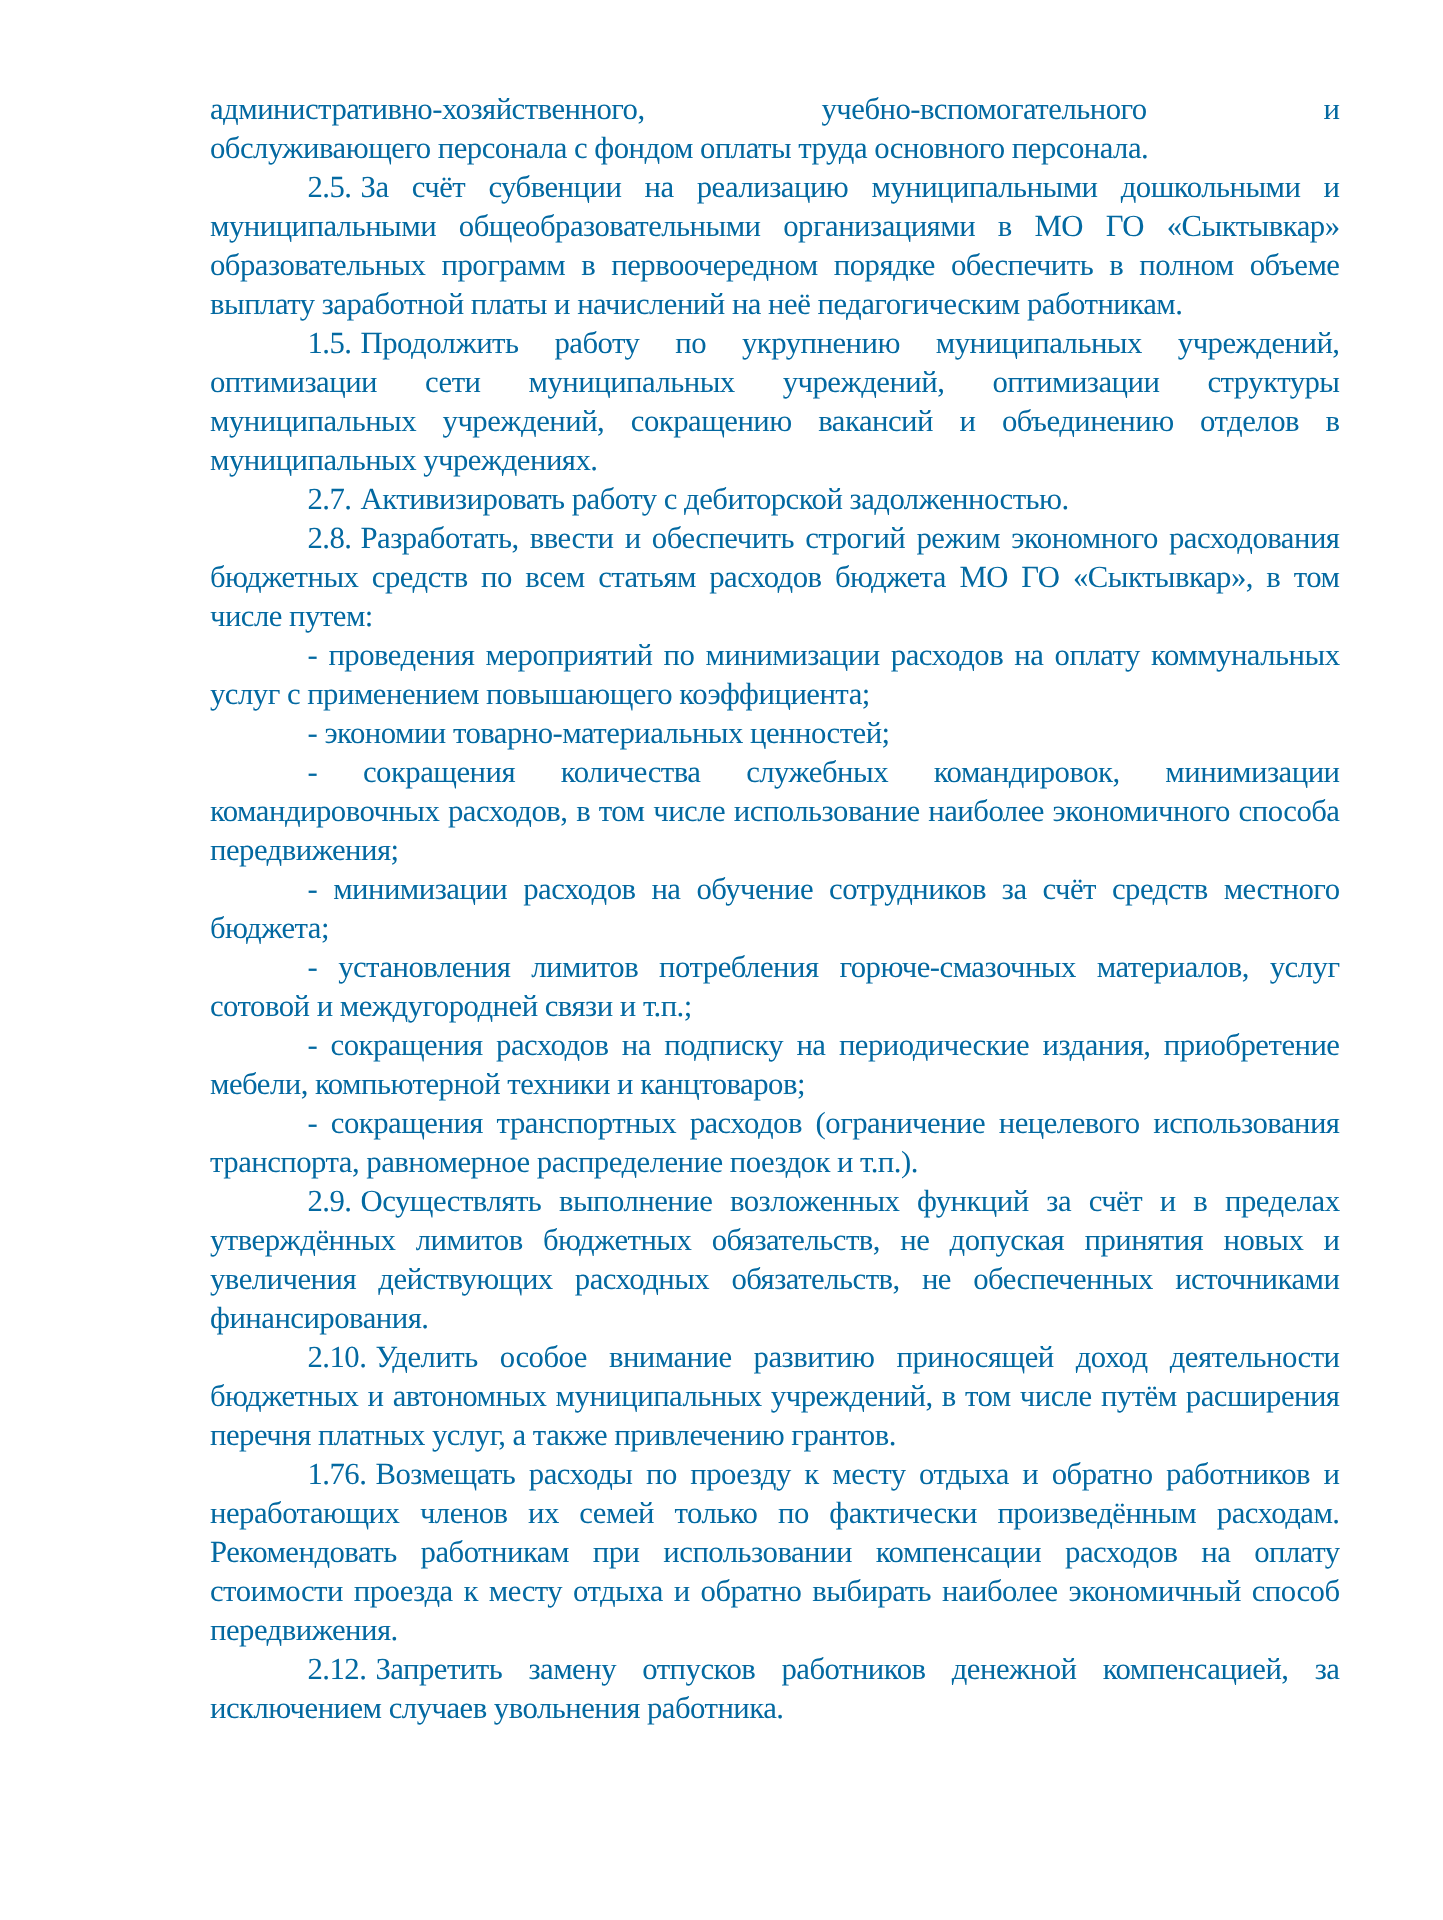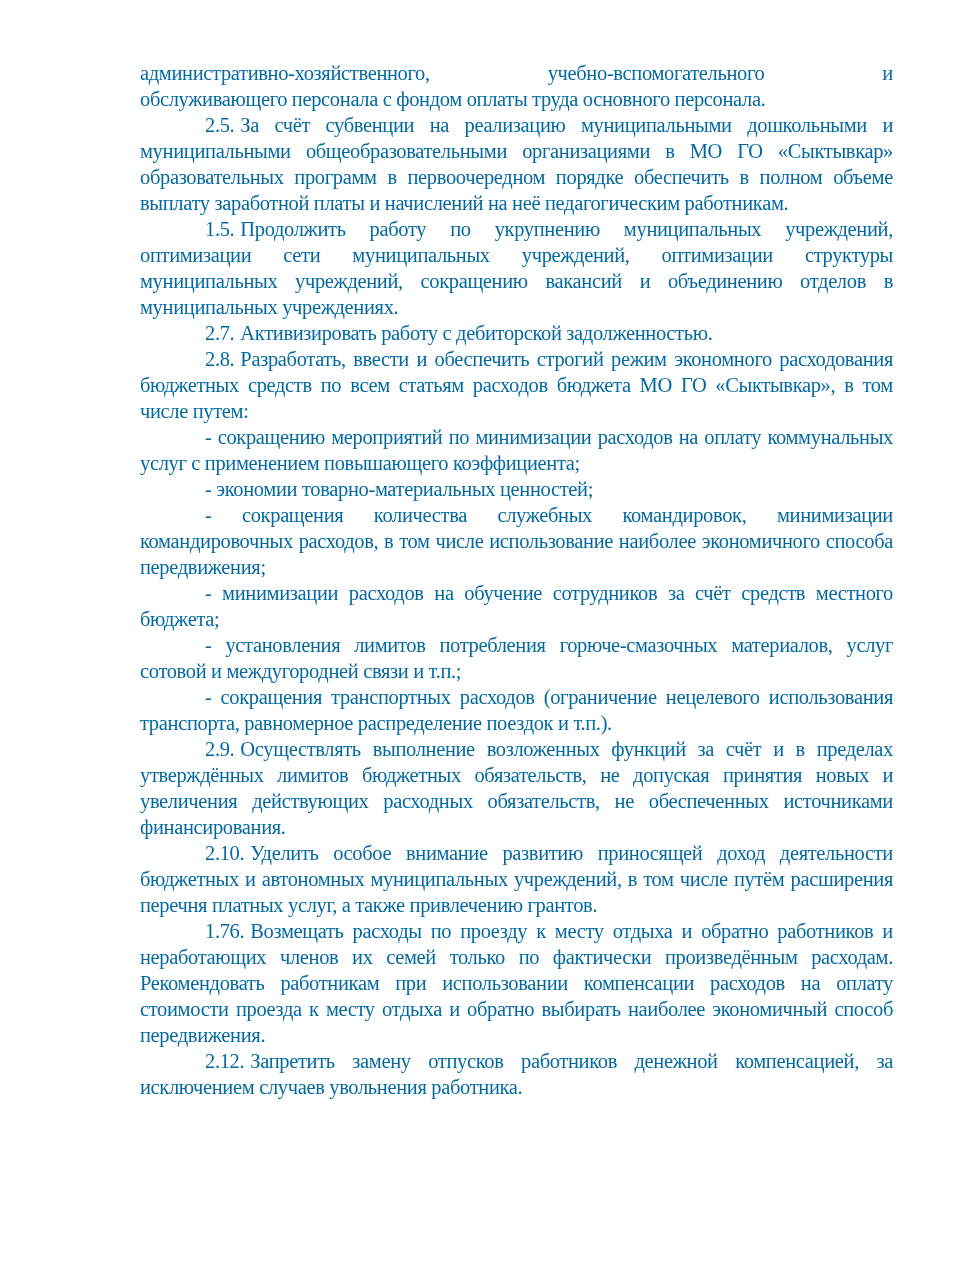--- a/index.html
+++ b/index.html
@@ -34,25 +34,26 @@
   <p class="cont">обслуживающего персонала с фондом оплаты труда основного персонала.</p>
 
   <p class="indent"><span class="sub-num">2.5.</span><span>За счёт субвенции на реализацию муниципальными дошкольными и муниципальными общеобразовательными организациями в МО ГО «Сыктывкар» образовательных программ в первоочередном порядке обеспечить в полном объеме выплату заработной платы и начислений на неё педагогическим работникам.</span></p>
 
   <p class="indent"><span class="sub-num">1.5.</span><span>Продолжить работу по укрупнению муниципальных учреждений, оптимизации сети муниципальных учреждений, оптимизации структуры муниципальных учреждений, сокращению вакансий и объединению отделов в муниципальных учреждениях.</span></p>
 
   <p class="indent"><span class="sub-num">2.7.</span><span>Активизировать работу с дебиторской задолженностью.</span></p>
 
   <p class="indent"><span class="sub-num">2.8.</span><span>Разработать, ввести и обеспечить строгий режим экономного расходования бюджетных средств по всем статьям расходов бюджета МО ГО «Сыктывкар», в том числе путем:</span></p>
 
-  <p class="indent">- сокращению мероприятий по минимизации расходов на оплату коммунальных услуг с применением повышающего коэффициента;</p>
+  <p class="indent">- проведения мероприятий по минимизации расходов на оплату коммунальных услуг с применением повышающего коэффициента;</p>
   <p class="indent">- экономии товарно-материальных ценностей;</p>
   <p class="indent">- сокращения количества служебных командировок, минимизации командировочных расходов, в том числе использование наиболее экономичного  способа передвижения;</p>
   <p class="indent">- минимизации расходов на обучение сотрудников за счёт средств местного бюджета;</p>
   <p class="indent">- установления лимитов потребления горюче-смазочных материалов, услуг сотовой и междугородней связи и т.п.;</p>
+  <p class="indent">- сокращения расходов на подписку на периодические издания, приобретение мебели, компьютерной техники и канцтоваров;</p>
   <p class="indent">- сокращения транспортных расходов (ограничение нецелевого использования транспорта, равномерное распределение поездок и т.п.).</p>
 
   <p class="indent"><span class="sub-num">2.9.</span><span>Осуществлять выполнение возложенных функций за счёт и в пределах утверждённых лимитов бюджетных обязательств, не допуская принятия новых и увеличения действующих расходных обязательств, не обеспеченных источниками финансирования.</span></p>
 
   <p class="indent"><span class="sub-num">2.10.</span><span>Уделить особое внимание развитию приносящей доход деятельности бюджетных и автономных муниципальных учреждений, в том числе путём расширения перечня платных услуг, а также привлечению грантов.</span></p>
 
   <p class="indent"><span class="sub-num">1.76.</span><span>Возмещать расходы по проезду к месту отдыха и обратно работников и неработающих членов их семей только по фактически произведённым расходам. Рекомендовать работникам при использовании компенсации расходов на оплату стоимости проезда к месту отдыха и обратно выбирать наиболее экономичный способ передвижения.</span></p>
 
   <p class="indent"><span class="sub-num">2.12.</span><span>Запретить замену отпусков работников денежной компенсацией, за исключением случаев увольнения работника.</span></p>
 </div>

